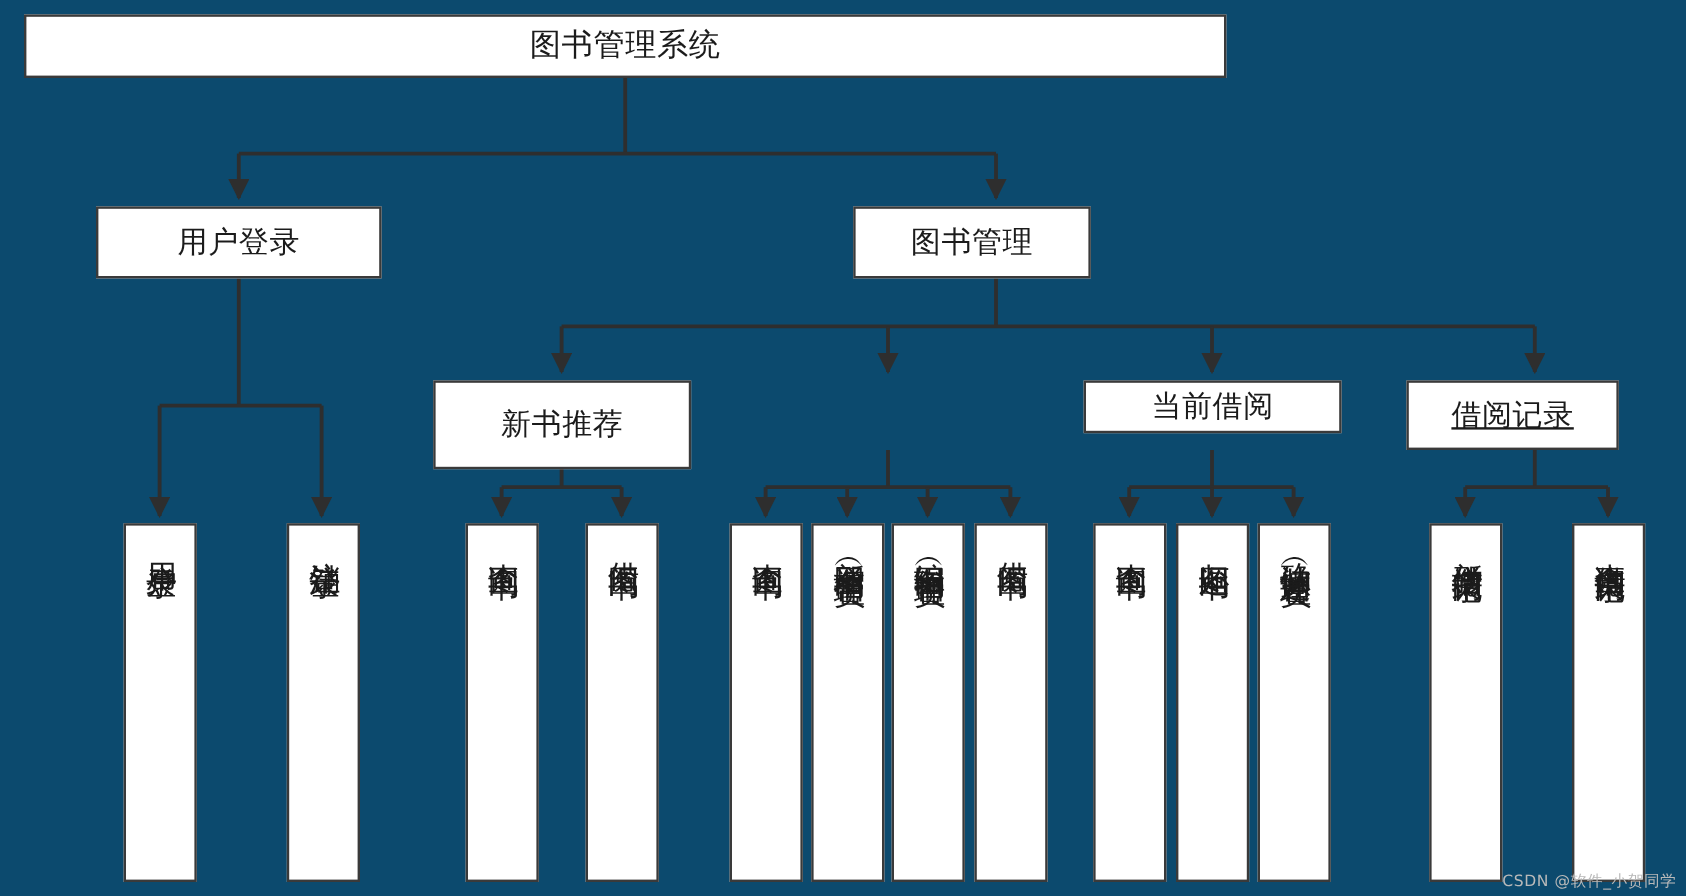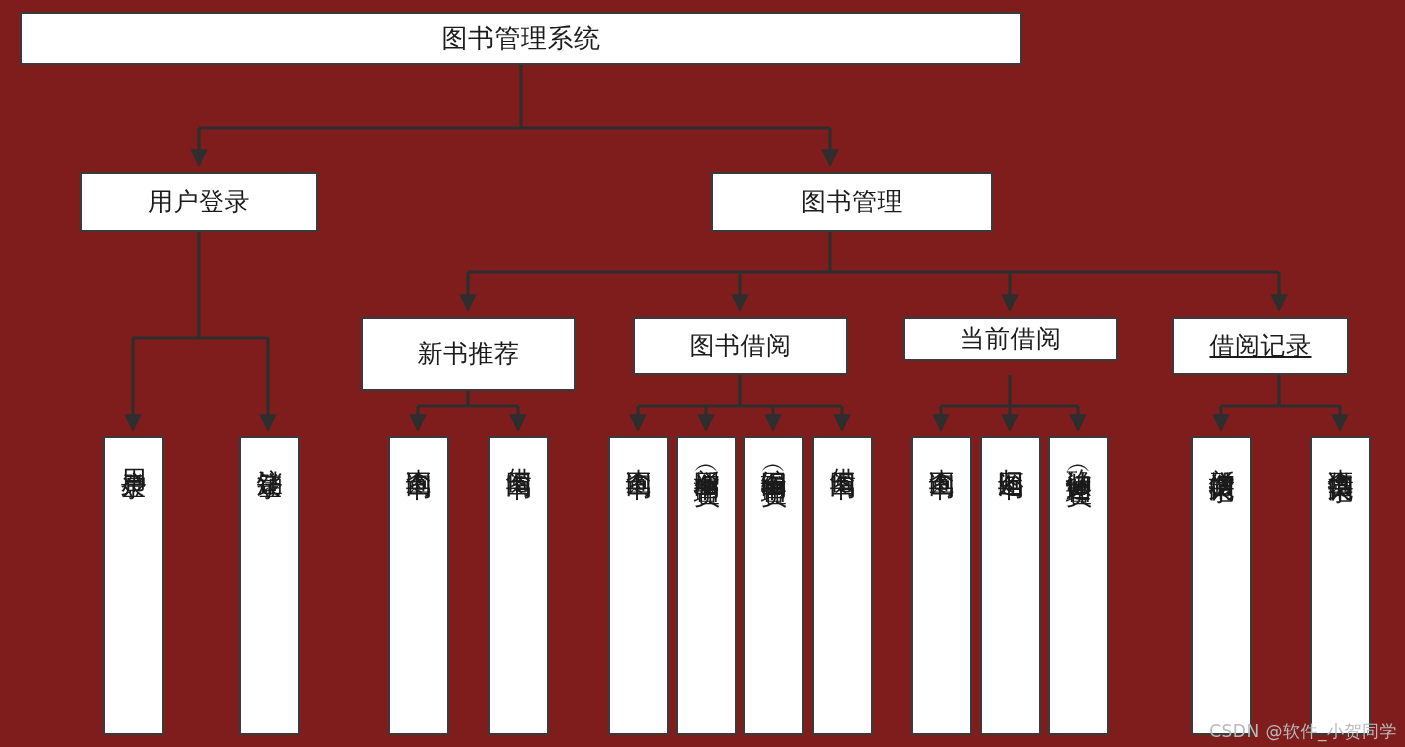--- a/index.html
+++ b/index.html
@@ -8,21 +8,21 @@
     padding: 0;
     background: #ffffff;
   }
   body {
     font-family: "DejaVu Sans", "Liberation Sans", sans-serif;
   }
   #diagram {
     position: relative;
     width: 1405px;
     height: 747px;
-    background: #7f1d1d;
+    background: #0c4a6e;
     overflow: hidden;
   }
   #edges {
     position: absolute;
     left: 0;
     top: 0;
     width: 1405px;
     height: 747px;
     pointer-events: none;
   }
@@ -65,21 +65,21 @@
     white-space: nowrap;
     max-height: 276px;
   }
   .node.vert.tall .node-label {
     max-height: 286px;
   }
   #watermark {
     position: absolute;
     right: 8px;
     bottom: 4px;
-    font-size: 17px;
+    font-size: 13px;
     color: #b9b9b9;
     letter-spacing: 0.5px;
     white-space: nowrap;
     z-index: 5;
     font-family: "DejaVu Sans", "Liberation Sans", sans-serif;
     text-align: right;
   }
 </style>
 </head>
 <body>
@@ -137,31 +137,28 @@
   </svg>
 
   <div class="node horiz root" style="left:20px; top:12px; width:1002px; height:53px;">
     <span class="node-label">图书管理系统</span>
   </div>
 
   <div class="node horiz" style="left:80px; top:172px; width:238px; height:60px;">
     <span class="node-label">用户登录</span>
   </div>
 
-  <div class="node horiz" style="left:711px; top:172px; width:282px; height:60px;">
+  <div class="node horiz" style="left:711px; top:172px; width:198px; height:60px;">
     <span class="node-label">图书管理</span>
   </div>
 
   <div class="node horiz" style="left:361px; top:317px; width:215px; height:74px;">
     <span class="node-label">新书推荐</span>
   </div>
 
-  <div class="node horiz" style="left:633px; top:317px; width:215px; height:58px;">
-    <span class="node-label">图书借阅</span>
-  </div>
 
   <div class="node horiz" style="left:903px; top:317px; width:215px; height:44px;">
     <span class="node-label">当前借阅</span>
   </div>
 
   <div class="node horiz" style="left:1172px; top:317px; width:177px; height:58px;text-decoration:underline;">
     <span class="node-label">借阅记录</span>
   </div>
 
   <div class="node vert" style="left:103px; top:436px; width:61px; height:299px;">

